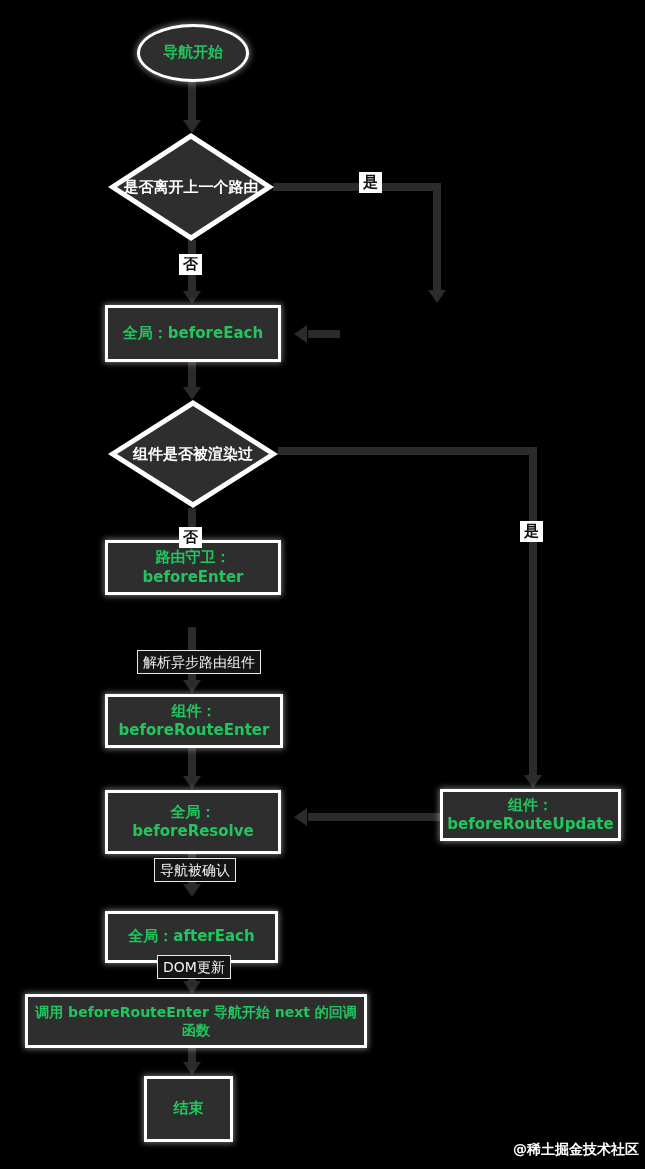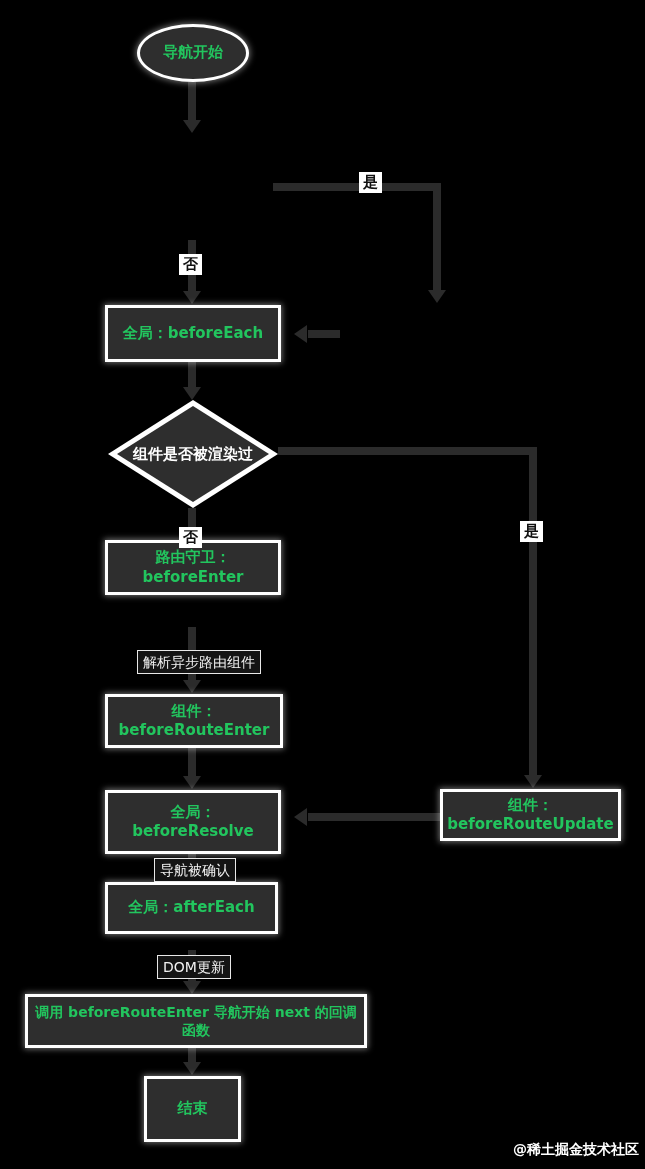--- a/index.html
+++ b/index.html
@@ -95,20 +95,25 @@
   <div class="chip" style="left:520px;top:521px">是</div>
   <div class="chip" style="left:179px;top:527px">否</div>
   <div class="tag" style="left:137px;top:650px">解析异步路由组件</div>
   <div class="tag" style="left:154px;top:858px">导航被确认</div>
   <div class="tag" style="left:157px;top:955px">DOM更新</div>
 
   <div class="node ellipse" style="left:137px;top:24px;width:112px;height:58px">
     <span>导航开始</span>
   </div>
 
+  <div class="diamond" style="left:108px;top:133px;width:166px;height:108px">
+    <div class="d-outer"></div>
+    <div class="d-inner"></div>
+    <div class="d-label">是否离开上一个路由</div>
+  </div>
 
   <div class="node" style="left:105px;top:305px;width:176px;height:57px">
     <span>全局：beforeEach</span>
   </div>
 
 
   <div class="diamond" style="left:108px;top:400px;width:170px;height:108px">
     <div class="d-outer"></div>
     <div class="d-inner"></div>
     <div class="d-label">组件是否被渲染过</div>
@@ -123,27 +128,27 @@
   </div>
 
   <div class="node" style="left:105px;top:790px;width:176px;height:64px">
     <span>全局：beforeResolve</span>
   </div>
 
   <div class="node" style="left:440px;top:789px;width:181px;height:52px">
     <span>组件：beforeRouteUpdate</span>
   </div>
 
-  <div class="node" style="left:105px;top:882px;width:173px;height:52px">
+  <div class="node" style="left:105px;top:911px;width:173px;height:52px">
     <span>全局：afterEach</span>
   </div>
 
   <div class="node wide" style="left:25px;top:994px;width:342px;height:54px">
     <span>调用 beforeRouteEnter 导航开始 next 的回调函数</span>
   </div>
 
-  <div class="node" style="left:144px;top:1076px;width:97px;height:66px">
+  <div class="node" style="left:144px;top:1076px;width:89px;height:66px">
     <span>结束</span>
   </div>
 
   <div class="watermark">@稀土掘金技术社区</div>
 
 </div>
 
 </body></html>

